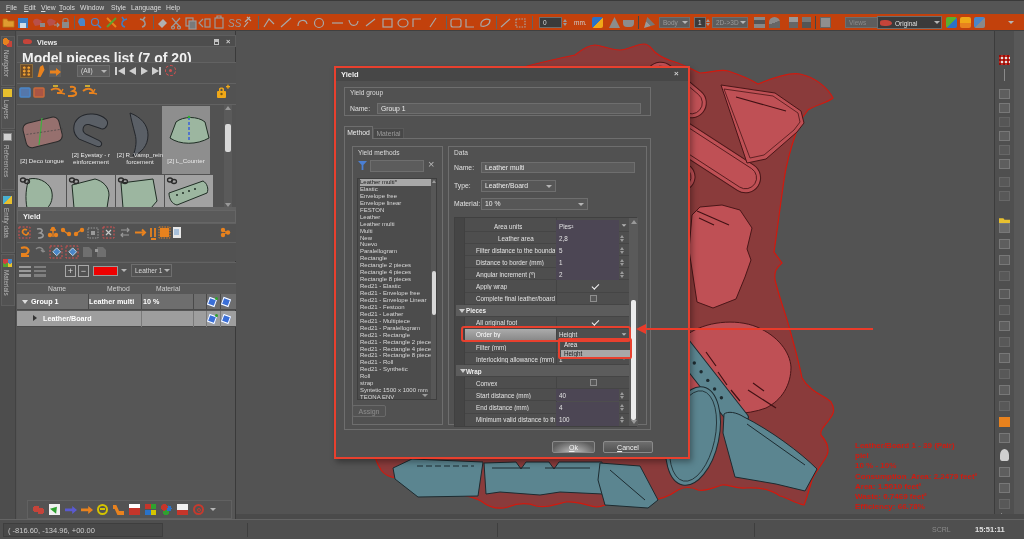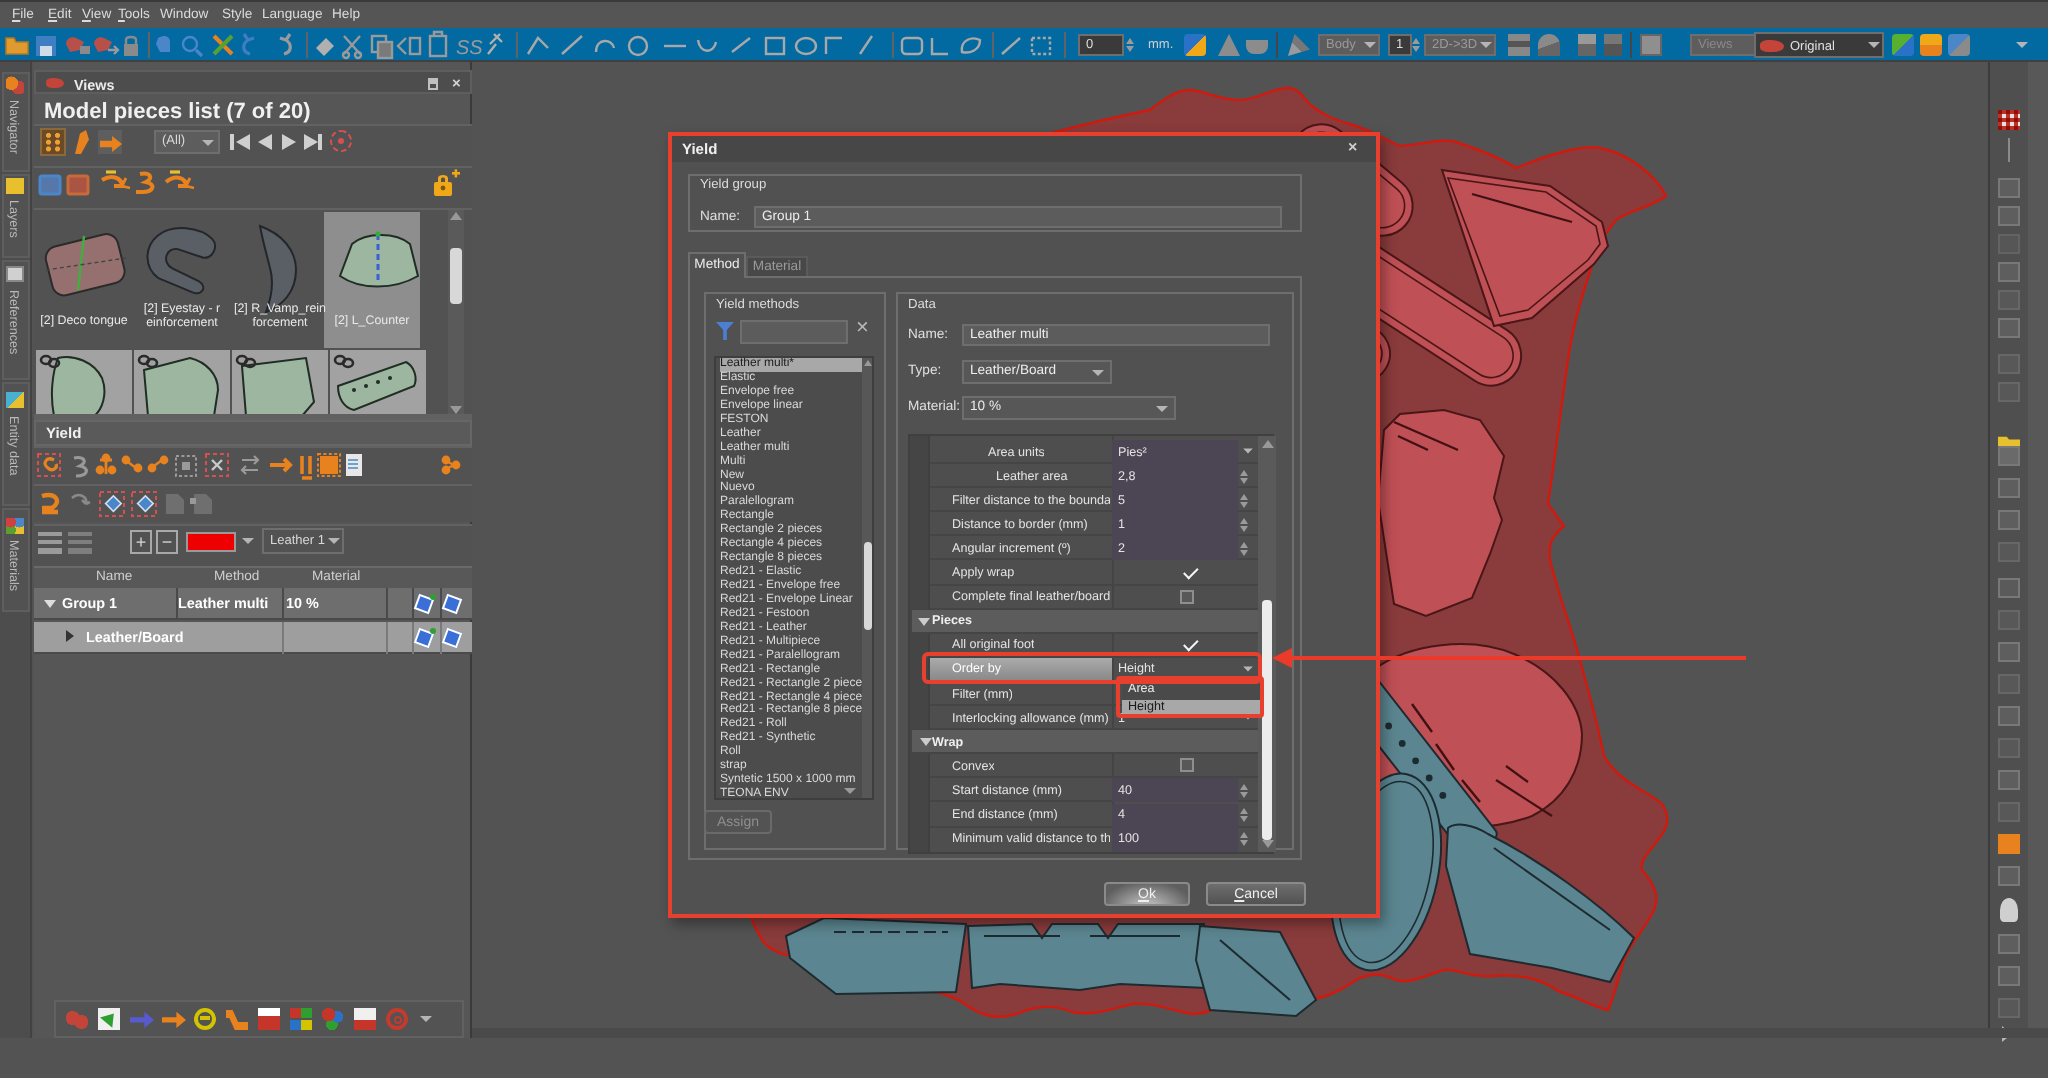--- a/index.html
+++ b/index.html
@@ -2,21 +2,21 @@
 <html><head>
 <meta charset="utf-8">
 <style>
 *{margin:0;padding:0;box-sizing:border-box}
 html,body{width:1024px;height:539px;overflow:hidden;background:#535353;font-family:"Liberation Sans",sans-serif;}
 .abs{position:absolute}
 #stage{position:relative;width:1024px;height:539px;overflow:hidden}
 
 #menubar{position:absolute;left:0;top:0;width:1024px;height:14px;background:#555555;border-top:1px solid #3a3a3a}
 #menubar span{position:absolute;top:3px;font-size:6.8px;color:#dcdcdc}
-#toolbar{position:absolute;left:0;top:14px;width:1024px;height:17px;background:#0369a1;border-bottom:1px solid #404040}
+#toolbar{position:absolute;left:0;top:14px;width:1024px;height:17px;background:#c2410c;border-bottom:1px solid #404040}
 .ti{position:absolute;top:3px;width:11px;height:11px}
 .sep{position:absolute;top:2px;width:1px;height:13px;background:#464646}
 .dd{position:absolute;background:#5d5d5d;border:1px solid #6e6e6e;color:#dcdcdc;font-size:6.5px;line-height:9px;padding-left:3px}
 .caret{position:absolute;width:0;height:0;border-left:3px solid transparent;border-right:3px solid transparent;border-top:3px solid #b5b5b5}
 
 #lstrip{position:absolute;left:0;top:31px;width:16px;height:488px;background:#4d4d4d;border-right:1px solid #424242}
 .vtab{position:absolute;left:1px;width:14px;border:1px solid #5e5e5e;background:#525252}
 .vtxt{position:absolute;left:3px;font-size:6.3px;color:#b9b9b9;writing-mode:vertical-rl}
 
 #lpanel{position:absolute;left:17px;top:31px;width:219px;height:488px;background:#565656;border-right:1px solid #3a3a3a}
@@ -171,21 +171,21 @@
 </div>
 
 <div id="lpanel">
 
   <div class="abs" style="left:0;top:4px;width:219px;height:12px;background:#4d4d4d;border:1px solid #5e5e5e">
     <i class="abs" style="left:5px;top:3px;width:9px;height:5px;background:#c5443a;border-radius:40% 60% 50% 40%"></i>
     <b class="abs" style="left:19px;top:2px;font-size:7.2px;color:#ececec">Views</b>
     <i class="abs" style="left:196px;top:3px;width:5px;height:6px;border:1px solid #c0c0c0;border-top-width:3px"></i>
     <b class="abs" style="left:208px;top:1px;font-size:7.5px;color:#d0d0d0">×</b>
   </div>
-  <b class="abs" style="left:5px;top:19px;font-size:11px;color:#f0f0f0">Model pieces list (7 of 20)</b>
+  <b class="abs" style="left:5px;top:19px;font-size:14px;color:#f0f0f0">Model pieces list (7 of 20)</b>
 
   <div class="abs" style="left:0px;top:31px;width:219px;height:21px;background:#525252;border-top:1px solid #626262"></div>
   <div class="abs" style="left:3px;top:33px;width:13px;height:14px;border:1px solid #8a6a3a;background:#6b4a28">
         <i class="abs" style="left:1px;top:1px;width:9px;height:10px;background:radial-gradient(circle,#f0a030 1.2px,transparent 1.4px) 0 0/4.5px 3.4px"></i>
       </div>
   <div class="abs" style="left:19px;top:34px;width:10px;height:12px;background:#e8821e;clip-path:polygon(15% 100%,40% 15%,70% 0,85% 40%,45% 100%);"></div>
   <div class="abs" style="left:32px;top:34px;width:12px;height:12px;background:#5e5e5e"></div>
   <div class="abs" style="left:33px;top:37px;width:11px;height:8px;background:#e8821e;clip-path:polygon(0 30%,55% 30%,55% 0,100% 50%,55% 100%,55% 70%,0 70%)"></div>
   <div class="dd" style="left:60px;top:34px;width:33px;height:12px;color:#d8d8d8">(All)</div>
   <div class="caret" style="left:84px;top:39px"></div>
@@ -461,20 +461,23 @@
           <circle cx="701.1" cy="371.7" r="1.7"></circle>
     <circle cx="707.8" cy="380.4" r="1.7"></circle>
           <circle cx="714.6" cy="389" r="1.7"></circle>
           <circle cx="721.4" cy="397.7" r="1.7"></circle>
   </g>
   <g stroke="#401114" stroke-width="1.2" fill="none">
     <path d="M 706,352 L 716,366 M 718,372 L 727,385 M 731,390 L 740,401"></path>
   </g>
 </svg>
 
+<div class="abs" style="left:619px;top:410px;width:170px;font-size:8px;font-weight:bold;color:#d01b10;line-height:10.2px;white-space:nowrap">
+Leather/Board 1 - 39 (Pair)<br>piel<br>10 % - 10%<br>Consumption_Area: 2.2479 feet²<br>Area: 1.5010 feet²<br>Waste: 0.7469 feet²<br>Efficiency: 66.78%
+</div>
 </div>
 
 <div id="rtb">
   <div class="abs" style="left:4px;top:24px;width:11px;height:10px;background:repeating-linear-gradient(0deg,#c5352a 0 2px,#f0f0f0 2px 4px),repeating-linear-gradient(90deg,#c5352a 0 2px,#f0f0f0 2px 4px);background-blend-mode:multiply"></div>
   <div class="abs" style="left:9px;top:38px;width:1px;height:12px;background:#8a8a8a"></div>
   <div class="ricon" style="top:58px"></div>
   <div class="ricon" style="top:72px"></div>
   <div class="ricon" style="top:86px;opacity:.5"></div>
   <div class="ricon" style="top:100px"></div>
   <div class="ricon" style="top:114px;opacity:.6"></div>
@@ -499,20 +502,29 @@
   <div class="abs" style="left:5px;top:418px;width:9px;height:12px;background:#cfcfcf;border-radius:50% 50% 20% 20%"></div>
   <div class="ricon" style="top:436px"></div>
   <div class="ricon" style="top:452px"></div>
   <div class="ricon" style="top:468px;opacity:.6"></div>
   <div class="abs" style="left:6px;top:482px;width:0;height:0;border-top:4px solid transparent;border-bottom:4px solid transparent;border-left:5px solid #b5b5b5"></div>
 </div>
 <div id="redge"></div>
 
 <div class="abs" style="left:236px;top:514px;width:788px;height:5px;background:#4a4a4a"></div>
 
+<div id="statusbar">
+  <div class="abs" style="left:3px;top:3px;width:160px;height:14px;border:1px solid #3e3e3e;background:#484848"></div>
+  <span class="abs" style="left:8px;top:6px;font-size:7.5px;color:#cccccc">( -816.60, -134.96, +00.00</span>
+  <div class="abs" style="left:247px;top:3px;width:1px;height:14px;background:#3e3e3e"></div>
+  <div class="abs" style="left:497px;top:3px;width:1px;height:14px;background:#3e3e3e"></div>
+  <div class="abs" style="left:754px;top:3px;width:1px;height:14px;background:#3e3e3e"></div>
+  <span class="abs" style="left:932px;top:6px;font-size:7px;color:#8a8a8a">SCRL</span>
+  <span class="abs" style="left:975px;top:5px;font-size:7.5px;color:#e0e0e0;font-weight:bold">15:51:11</span>
+</div>
 
 <div id="dlg">
 
   <div class="abs" style="left:0;top:0;width:352px;height:13px;background:#474747">
     <b class="abs" style="left:5px;top:2px;font-size:7.5px;color:#f0f0f0">Yield</b>
     <b class="abs" style="left:338px;top:1px;font-size:8px;color:#cfcfcf">×</b>
   </div>
 
   <div class="gb" style="left:8px;top:19px;width:307px;height:29px"></div>
   <div class="gbl" style="left:12px;top:21px">Yield group</div>

